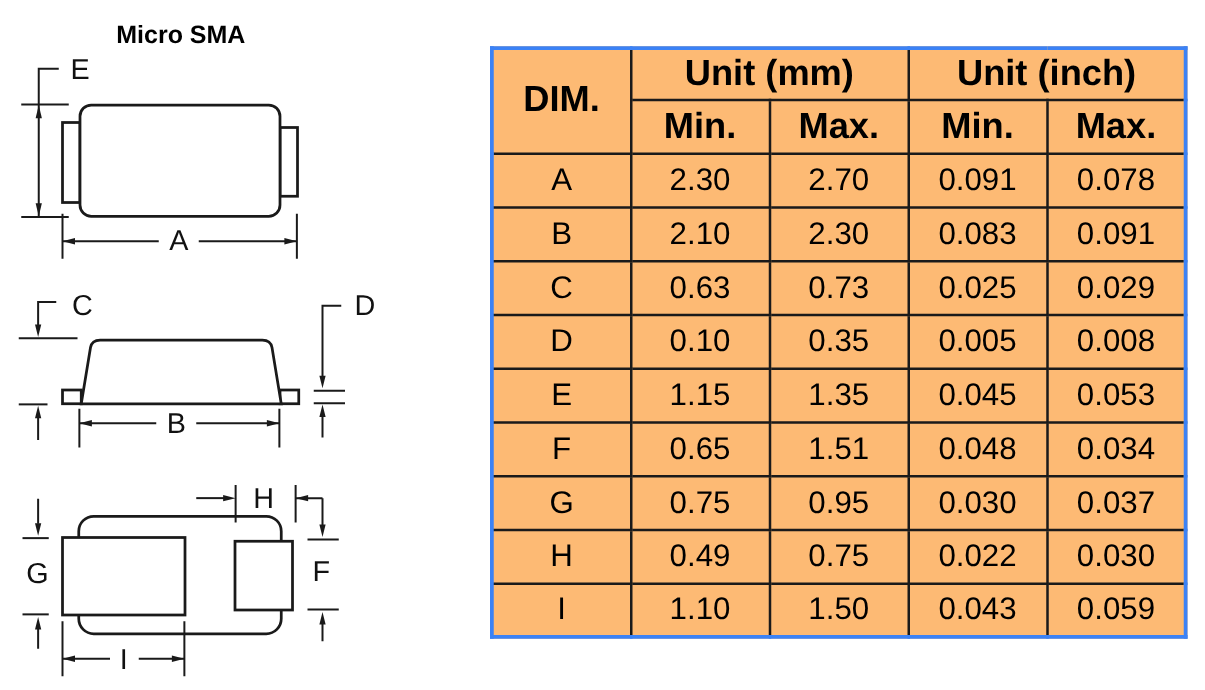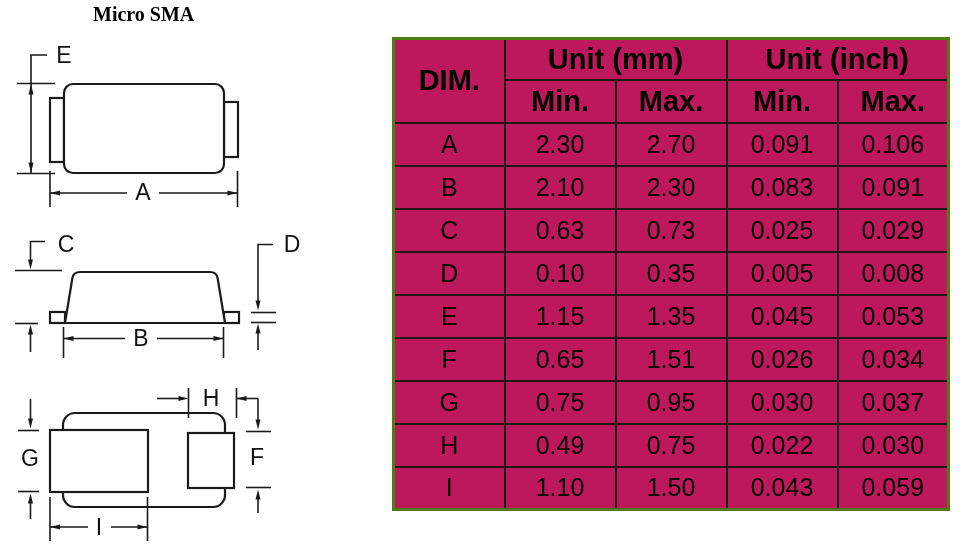--- a/index.html
+++ b/index.html
@@ -1,31 +1,31 @@
 <!DOCTYPE html>
 <html><head>
 <meta charset="utf-8">
 <style>
   * { margin:0; padding:0; box-sizing:border-box; }
   html,body { width:964px; height:552px; }
   body { background:#ffffff; font-family:"Liberation Sans", sans-serif; position:relative; overflow:hidden; color:#000; }
   .screen { position:absolute; inset:0; background:#fff; }
 
-  .page-title { position:absolute; left:93px; top:3px; font-size:20px; font-weight:bold; color:#000; white-space:nowrap;font-family:Liberation Serif, serif; }
+  .page-title { position:absolute; left:93px; top:17px; font-size:20px; font-weight:bold; color:#000; white-space:nowrap; }
 
   svg.drawings { position:absolute; left:0; top:0; }
   .shape { fill:#ffffff; stroke:#1a1a1a; stroke-width:2.2; }
   .dim   { fill:none; stroke:#1a1a1a; stroke-width:1.6; }
   .arrow { fill:#1a1a1a; stroke:none; }
   .dlabel { font-family:"Liberation Sans", sans-serif; font-size:23px; fill:#111; }
 
   table.dim-table {
     position:absolute; left:392px; top:37px; width:558px;
-    border-collapse:collapse; table-layout:fixed; background:#be185d;
-    border:3px solid #4d7c0f;
+    border-collapse:collapse; table-layout:fixed; background:#fdba74;
+    border:3px solid #3b82f6;
   }
   .dim-table th, .dim-table td {
     border:2px solid #1a1a1a; text-align:center; vertical-align:middle;
     padding:0; line-height:1; color:#000;
   }
   .dim-table tr.h1 { height:41px; }
   .dim-table tr.h2 { height:43px; }
   .dim-table tr.datarow { height:43px; }
   .dim-table th { font-weight:bold; font-size:29px; }
   .dim-table td { font-weight:normal; font-size:25px; }
@@ -167,21 +167,21 @@
         <th>Min.</th>
         <th>Max.</th>
       </tr>
     </thead>
     <tbody>
       <tr class="datarow">
         <td>A</td>
         <td>2.30</td>
         <td>2.70</td>
         <td>0.091</td>
-        <td>0.106</td>
+        <td>0.078</td>
       </tr>
       <tr class="datarow">
         <td>B</td>
         <td>2.10</td>
         <td>2.30</td>
         <td>0.083</td>
         <td>0.091</td>
       </tr>
       <tr class="datarow">
         <td>C</td>
@@ -201,21 +201,21 @@
         <td>E</td>
         <td>1.15</td>
         <td>1.35</td>
         <td>0.045</td>
         <td>0.053</td>
       </tr>
       <tr class="datarow">
         <td>F</td>
         <td>0.65</td>
         <td>1.51</td>
-        <td>0.026</td>
+        <td>0.048</td>
         <td>0.034</td>
       </tr>
       <tr class="datarow">
         <td>G</td>
         <td>0.75</td>
         <td>0.95</td>
         <td>0.030</td>
         <td>0.037</td>
       </tr>
       <tr class="datarow">

